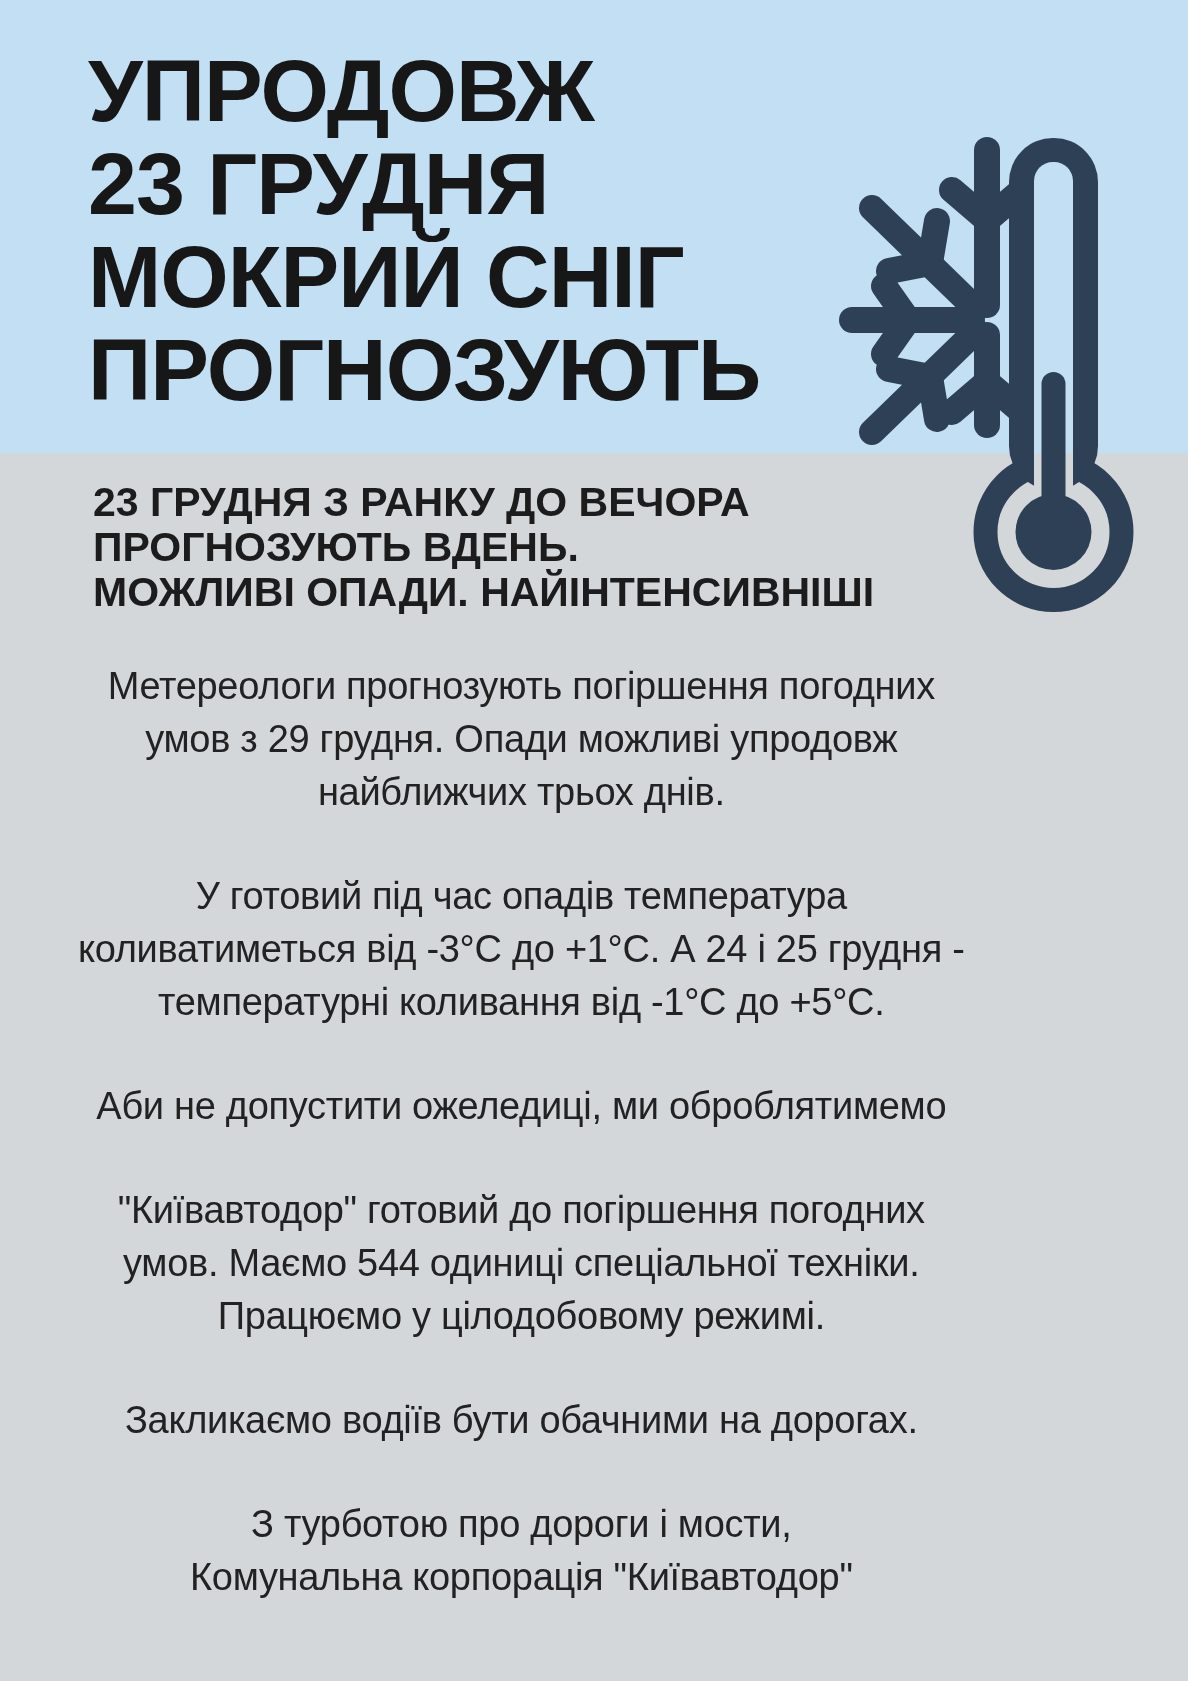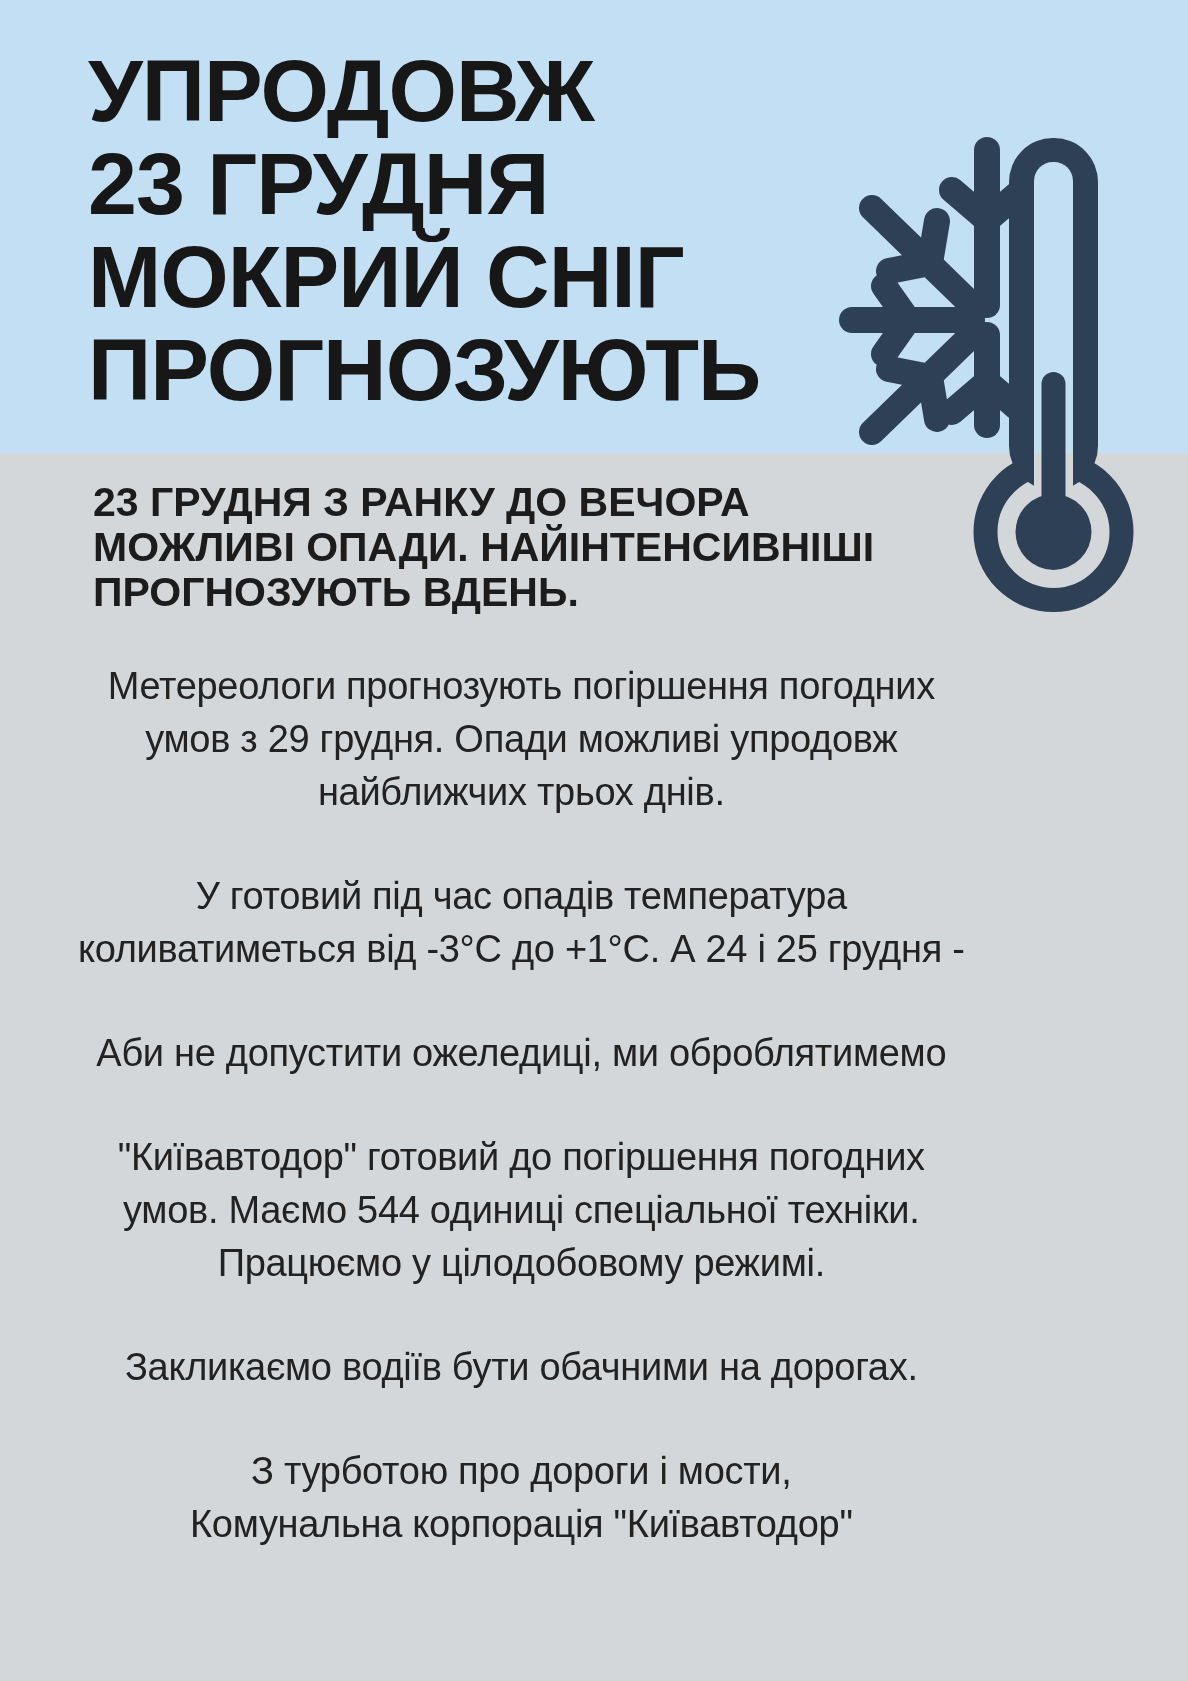--- a/index.html
+++ b/index.html
@@ -104,33 +104,34 @@
         <rect x="244" y="42" width="39" height="330" rx="19" fill="url(#bgGrad)"></rect>
         <rect x="244" y="335" width="39" height="40" fill="url(#bgGrad)"></rect>
         <rect x="251.5" y="252" width="24" height="160" rx="12" fill="var(--icon)"></rect>
         <circle cx="263.5" cy="412" r="38" fill="var(--icon)"></circle>
       </g>
     </svg>
   </div>
 
   <h2 class="subtitle">
     <div class="line">23 ГРУДНЯ З РАНКУ ДО ВЕЧОРА</div>
+    <div class="line">ПРОГНОЗУЮТЬ ВДЕНЬ.</div>
     <div class="line">МОЖЛИВІ ОПАДИ. НАЙІНТЕНСИВНІШІ</div>
-    <div class="line">ПРОГНОЗУЮТЬ ВДЕНЬ.</div>
   </h2>
 
   <div class="body-text">
     <p>
       <span class="line">Метереологи прогнозують погіршення погодних</span><br>
       <span class="line">умов з 29 грудня. Опади можливі упродовж</span><br>
       <span class="line">найближчих трьох днів.</span>
     </p>
     <p>
       <span class="line">У готовий під час опадів температура</span><br>
       <span class="line">коливатиметься від -3°С до +1°С. А 24 і 25 грудня -</span><br>
+      <span class="line">температурні коливання від -1°С до +5°С.</span>
     </p>
     <p>
       <span class="line">Аби не допустити ожеледиці, ми оброблятимемо</span><br>
     </p>
     <p>
       <span class="line">"Київавтодор" готовий до погіршення погодних</span><br>
       <span class="line">умов. Маємо 544 одиниці спеціальної техніки.</span><br>
       <span class="line">Працюємо у цілодобовому режимі.</span>
     </p>
     <p>

